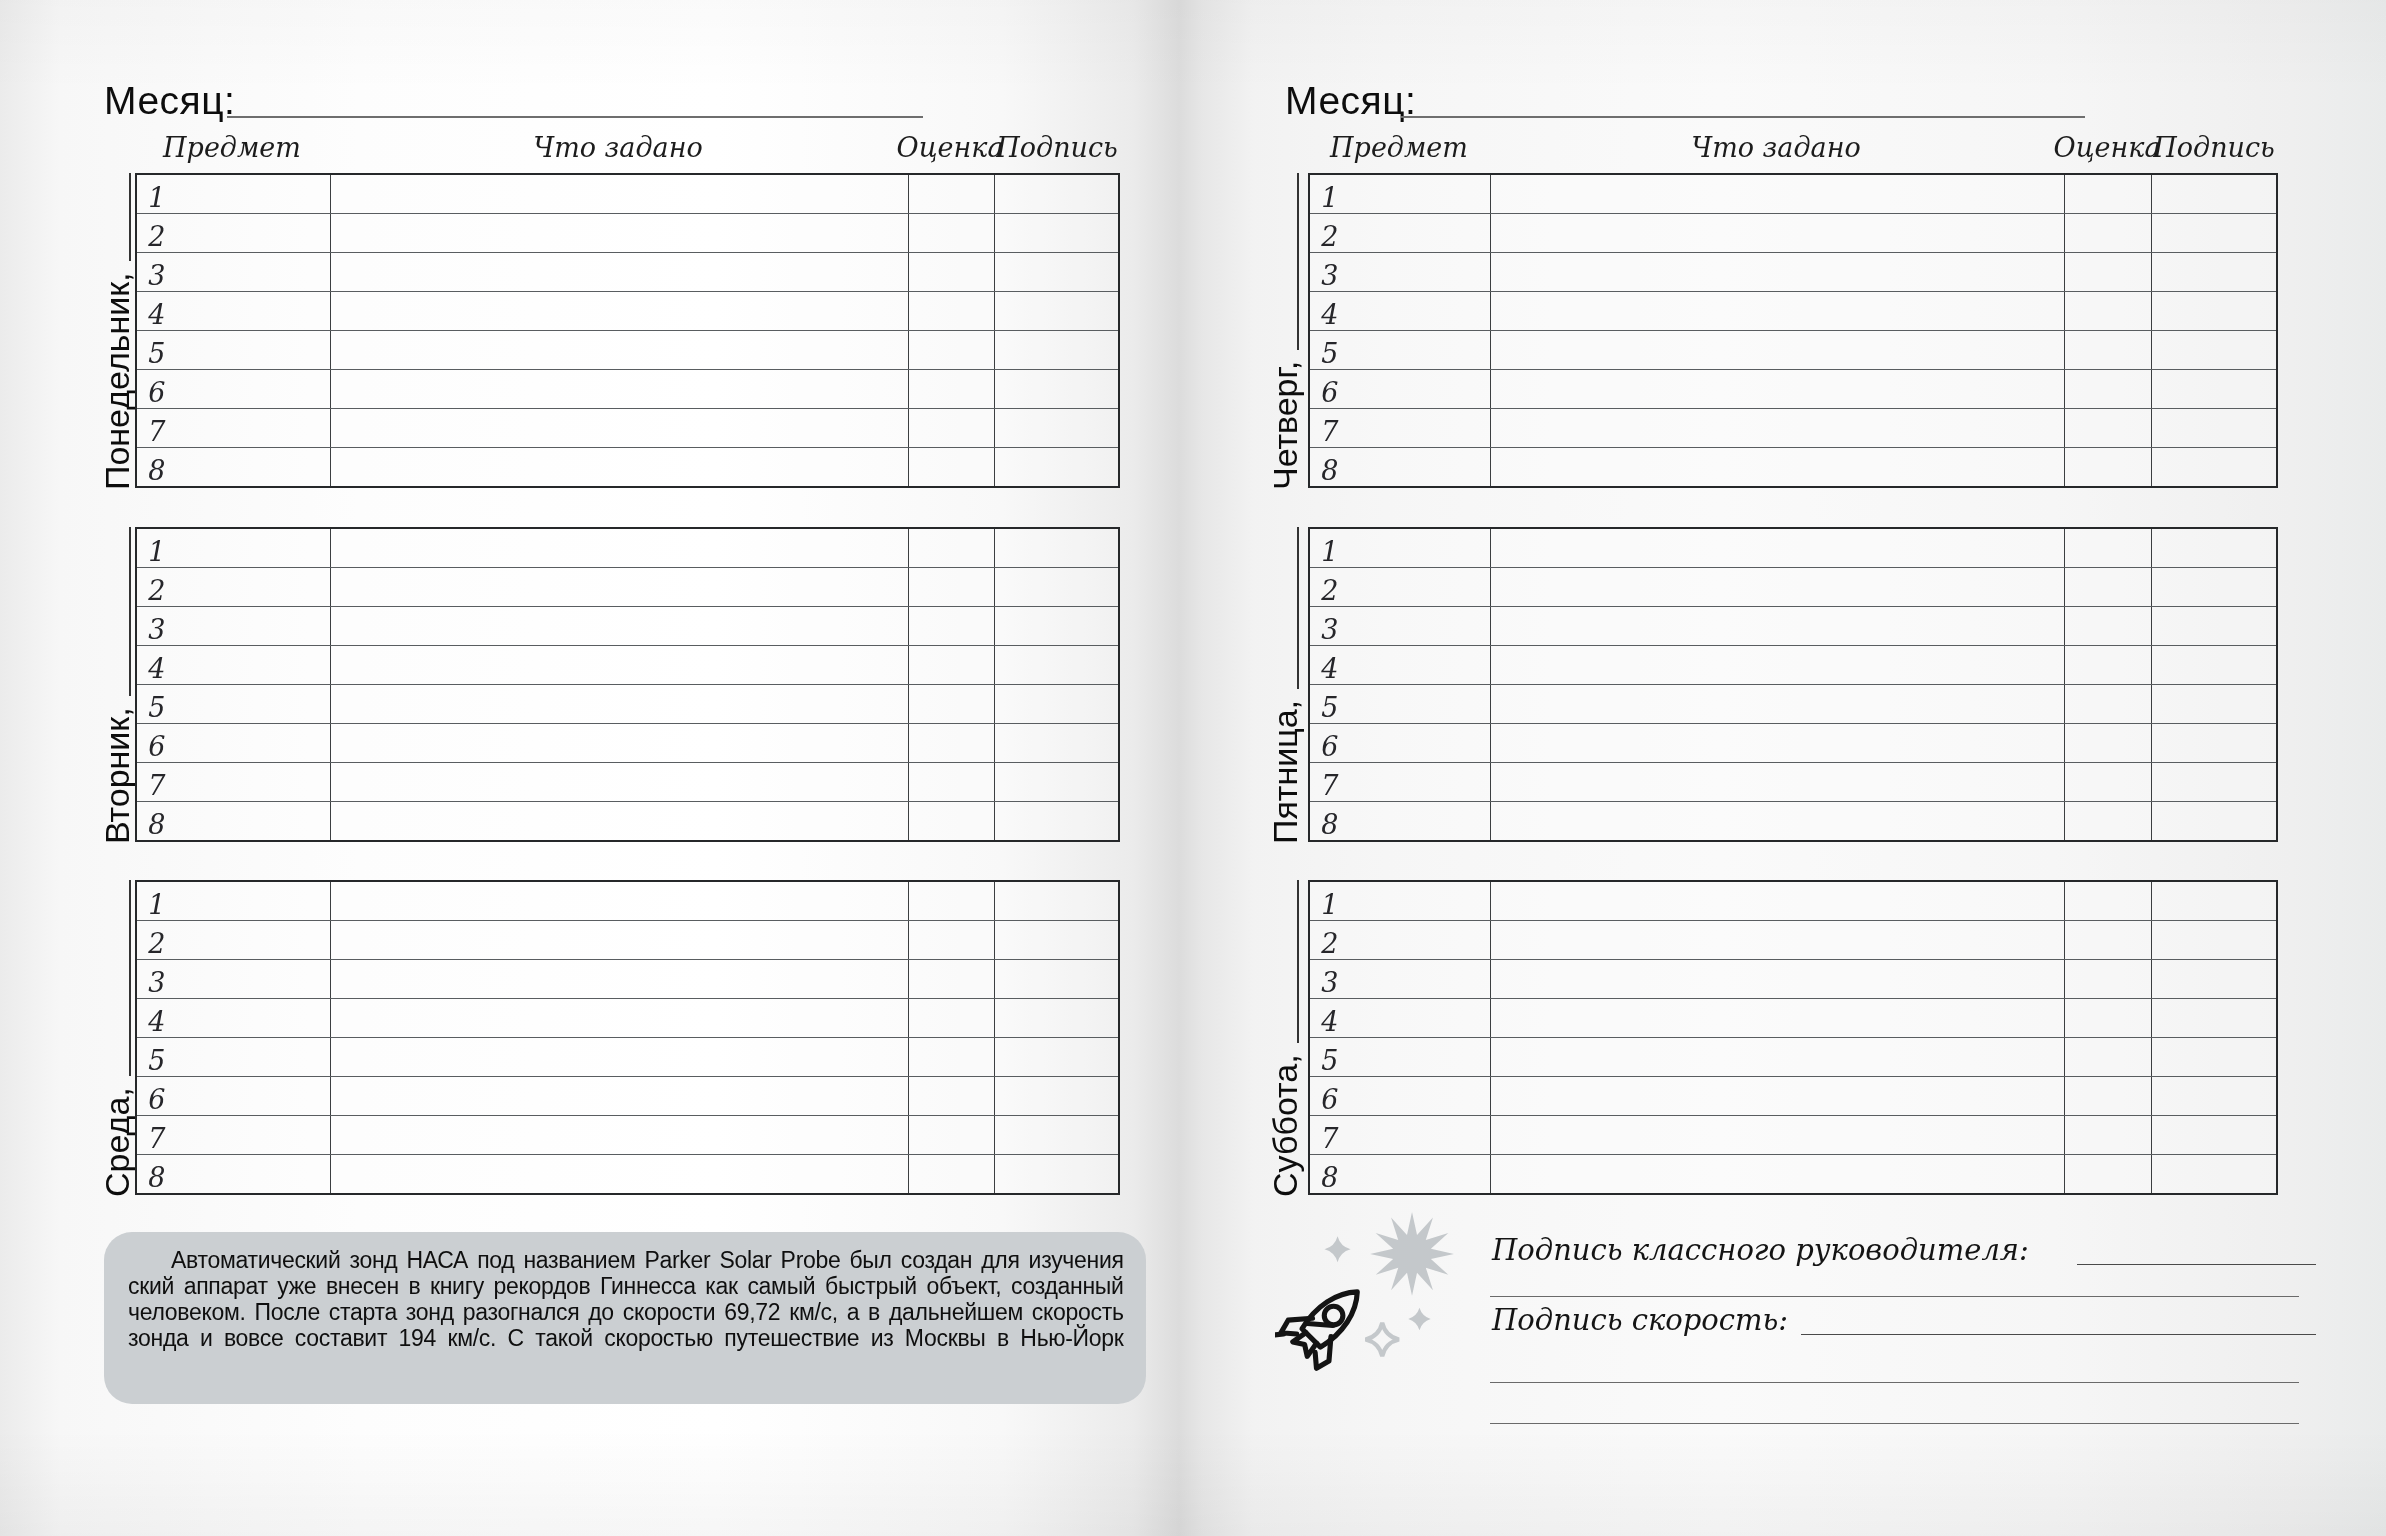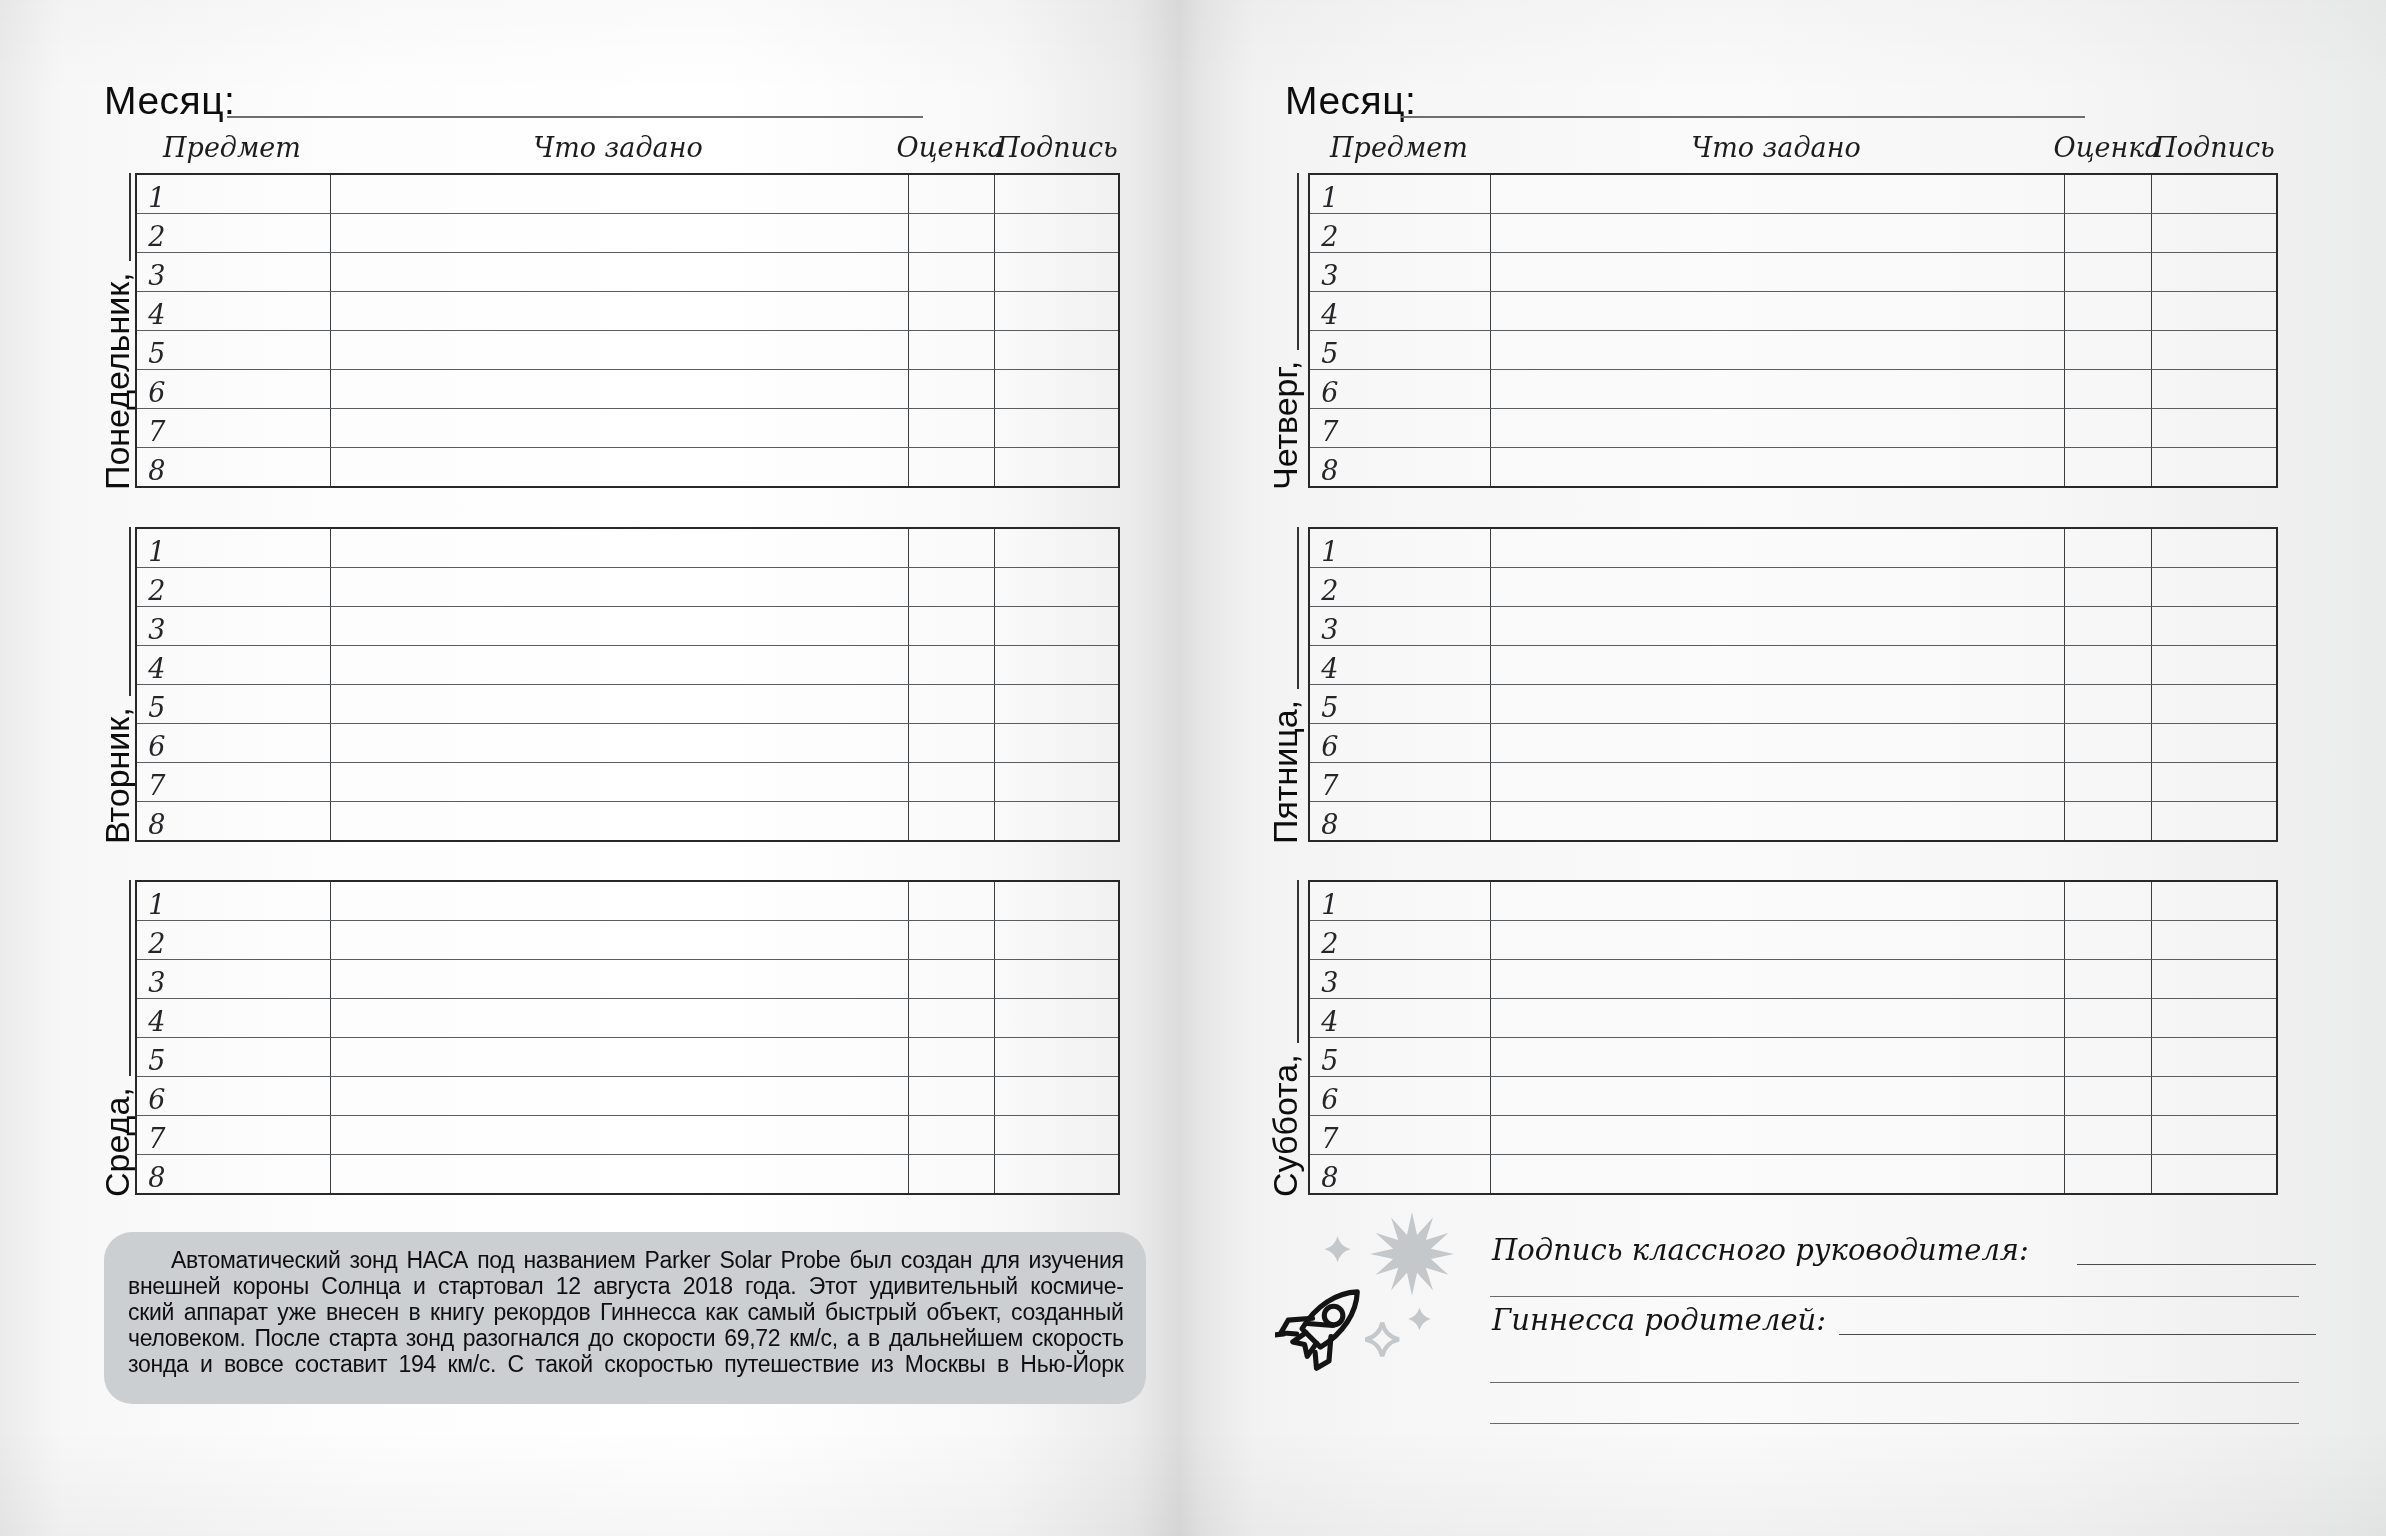--- a/index.html
+++ b/index.html
@@ -264,21 +264,20 @@
             <span class="lesson-num">8</span>
           </div>
           <div class="c c2"></div>
           <div class="c c3"></div>
           <div class="c c4"></div>
         </div>
       </div>
 
     <div class="abs info-box" style="left:104px; top:1232px;border-radius:28px;">
       <div class="info-line jl first">Автоматический зонд НАСА под названием Parker Solar Probe был создан для изучения</div>
-      <div class="info-line jl">внешней короны Солнца и стартовал 12 августа 2018 года. Этот удивительный космиче-</div>
       <div class="info-line jl">ский аппарат уже внесен в книгу рекордов Гиннесса как самый быстрый объект, созданный</div>
       <div class="info-line jl">человеком. После старта зонд разогнался до скорости 69,72 км/с, а в дальнейшем скорость</div>
       <div class="info-line jl">зонда и вовсе составит 194 км/с. С такой скоростью путешествие из Москвы в Нью-Йорк</div>
     </div>
   </div>
 
   <div>
     <div class="abs month-label" style="left:1285px; top:78px;">Месяц:</div>
     <div class="abs month-line" style="left:1401px; top:116px; width:684px;"></div>
 
@@ -517,20 +516,20 @@
         <path d="M-24,34 L-33,45"></path>
       </g>
     </svg>
 
     <div class="abs sig-row" style="left:1492px; top:1230px;gap:48px;">
       <span class="sig-label">Подпись классного руководителя:</span>
       <span class="sig-fill"></span>
     </div>
     <div class="abs rule" style="left:1490px; top:1296px;"></div>
     <div class="abs sig-row" style="left:1492px; top:1300px;">
-      <span class="sig-label">Гиннесса родителей:</span>
+      <span class="sig-label">Подпись скорость:</span>
       <span class="sig-fill"></span>
     </div>
     <div class="abs rule" style="left:1490px; top:1382px;"></div>
     <div class="abs rule" style="left:1490px; top:1423px;"></div>
   </div>
 </div>
 
 
 </body></html>

